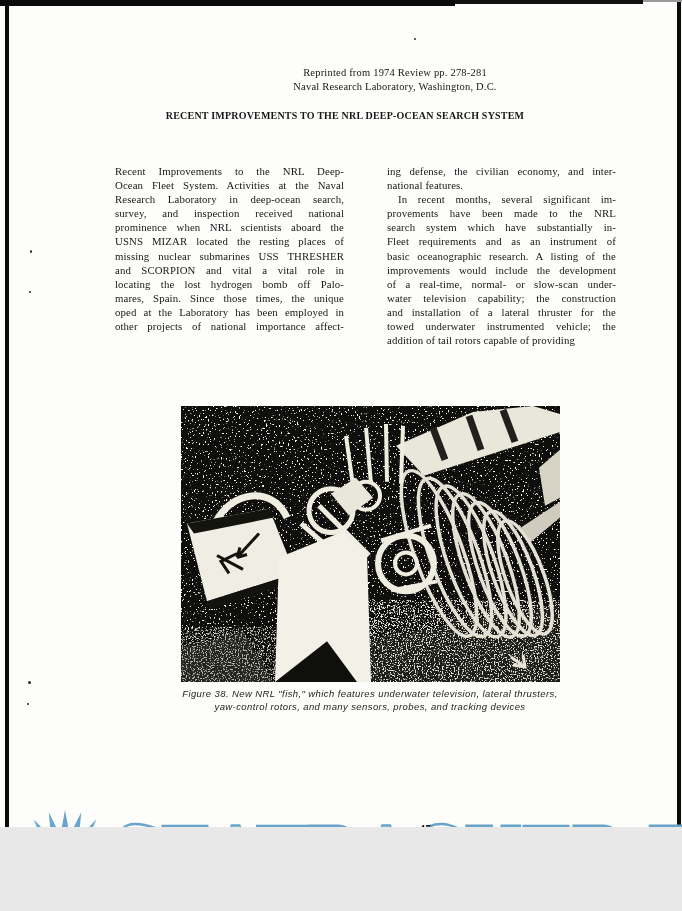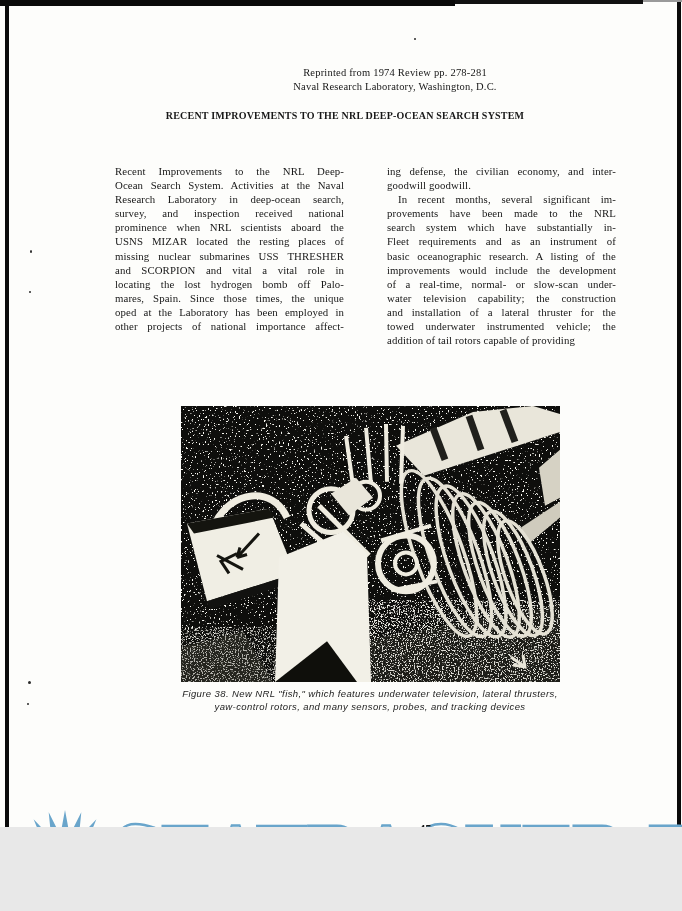--- a/index.html
+++ b/index.html
@@ -62,35 +62,35 @@
   <div class="spk" style="left:28px;top:681px;"></div>
   <div class="spk" style="left:27px;top:703px;width:2px;height:2px;"></div>
 
   <div class="hdr hdr1">Reprinted from 1974 Review pp. 278-281</div>
   <div class="hdr hdr2">Naval Research Laboratory, Washington, D.C.</div>
 
   <div class="title">RECENT IMPROVEMENTS TO THE NRL DEEP-OCEAN SEARCH SYSTEM</div>
 
   <div class="col col-left">
       <div class="tl"><span class="bld">Recent Improvements to the NRL Deep-</span></div>
-      <div class="tl"><span class="bld">Ocean Search System.</span><span> Activities at the Naval</span></div>
+      <div class="tl"><span class="bld">Ocean Fleet System.</span><span> Activities at the Naval</span></div>
       <div class="tl"><span>Research Laboratory in deep-ocean search,</span></div>
       <div class="tl"><span>survey, and inspection received national</span></div>
       <div class="tl"><span>prominence when NRL scientists aboard the</span></div>
       <div class="tl"><span class="bld">USNS MIZAR</span><span> located the resting places of</span></div>
       <div class="tl"><span>missing nuclear submarines </span><span class="bld">USS THRESHER</span></div>
       <div class="tl"><span>and </span><span class="bld">SCORPION</span><span> and vital a vital role in</span></div>
       <div class="tl"><span>locating the lost hydrogen bomb off Palo-</span></div>
       <div class="tl"><span>mares, Spain. Since those times, the unique</span></div>
       <div class="tl"><span>oped at the Laboratory has been employed in</span></div>
       <div class="tl"><span>other projects of national importance affect-</span></div>
     </div>
   <div class="col col-right">
       <div class="tl"><span>ing defense, the civilian economy, and inter-</span></div>
-      <div class="tl nj"><span>goodwill goodwill.</span></div>
+      <div class="tl nj"><span>national features.</span></div>
       <div class="tl ind"><span>In recent months, several significant im-</span></div>
       <div class="tl"><span>provements have been made to the NRL</span></div>
       <div class="tl"><span>search system which have substantially in-</span></div>
       <div class="tl"><span>Fleet requirements and as an instrument of</span></div>
       <div class="tl"><span>basic oceanographic research. A listing of the</span></div>
       <div class="tl"><span>improvements would include the development</span></div>
       <div class="tl"><span>of a real-time, normal- or slow-scan under-</span></div>
       <div class="tl"><span>water television capability; the construction</span></div>
       <div class="tl"><span>and installation of a lateral thruster for the</span></div>
       <div class="tl"><span>towed underwater instrumented vehicle; the</span></div>

